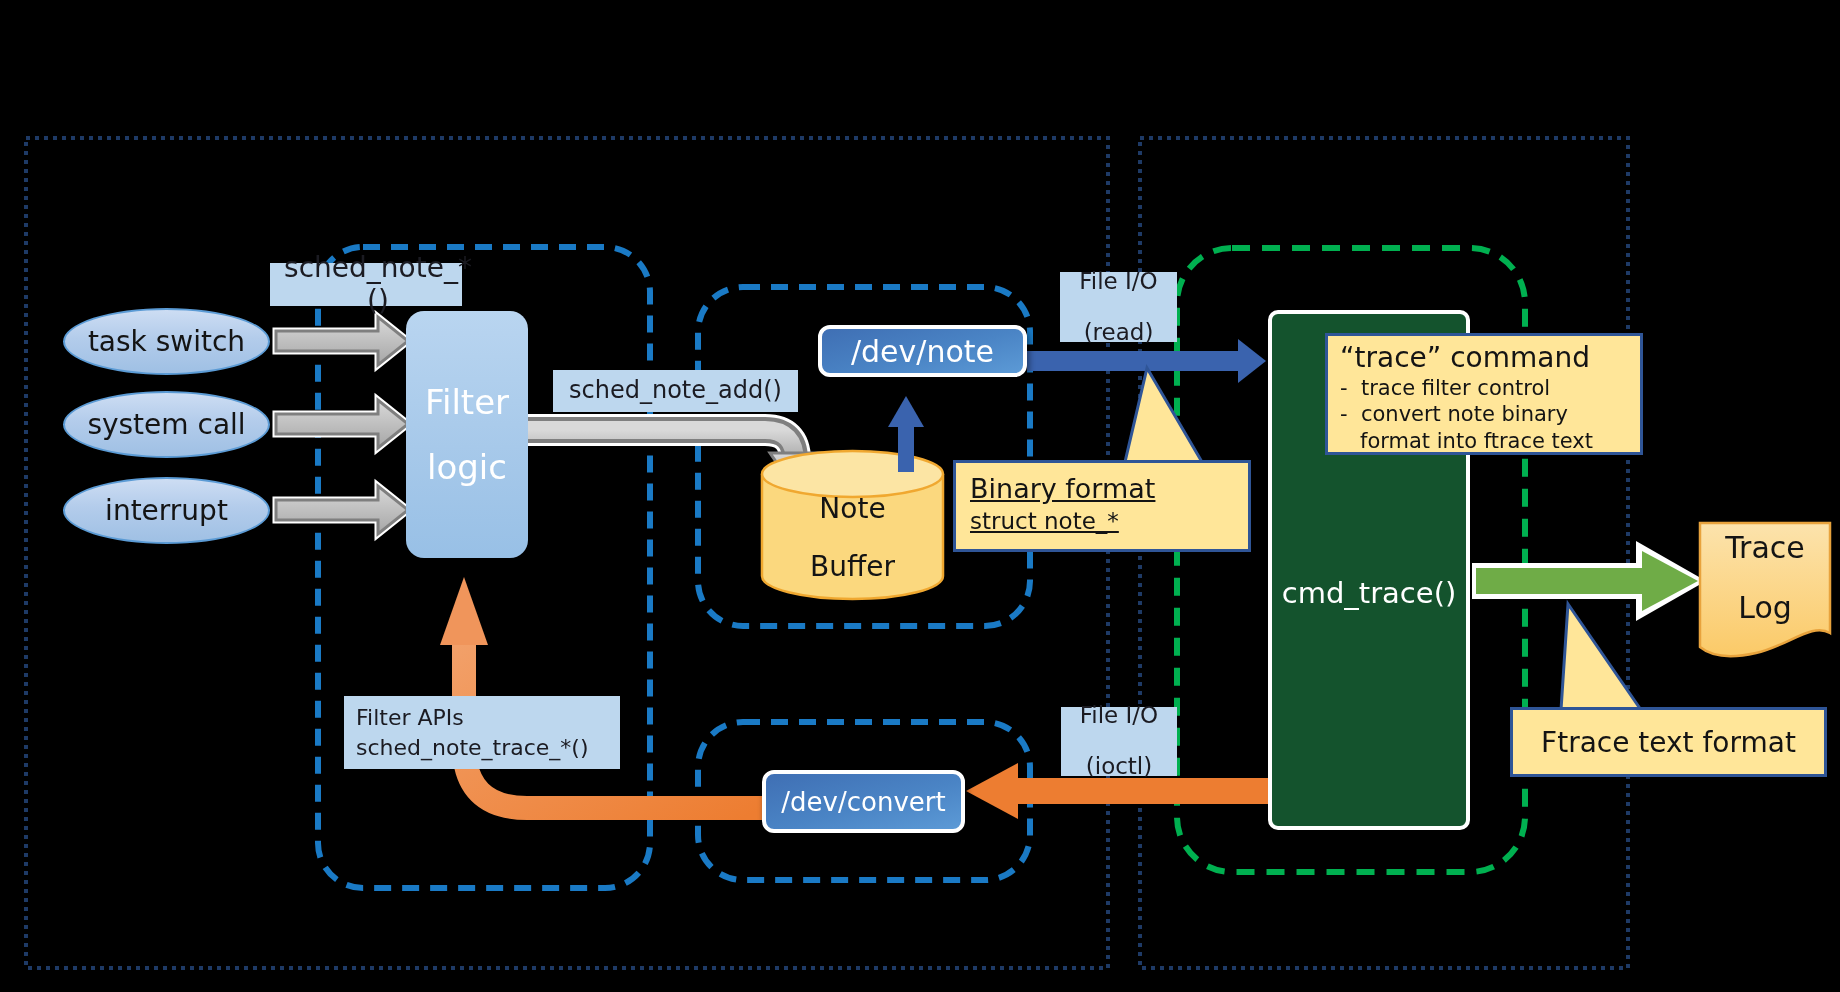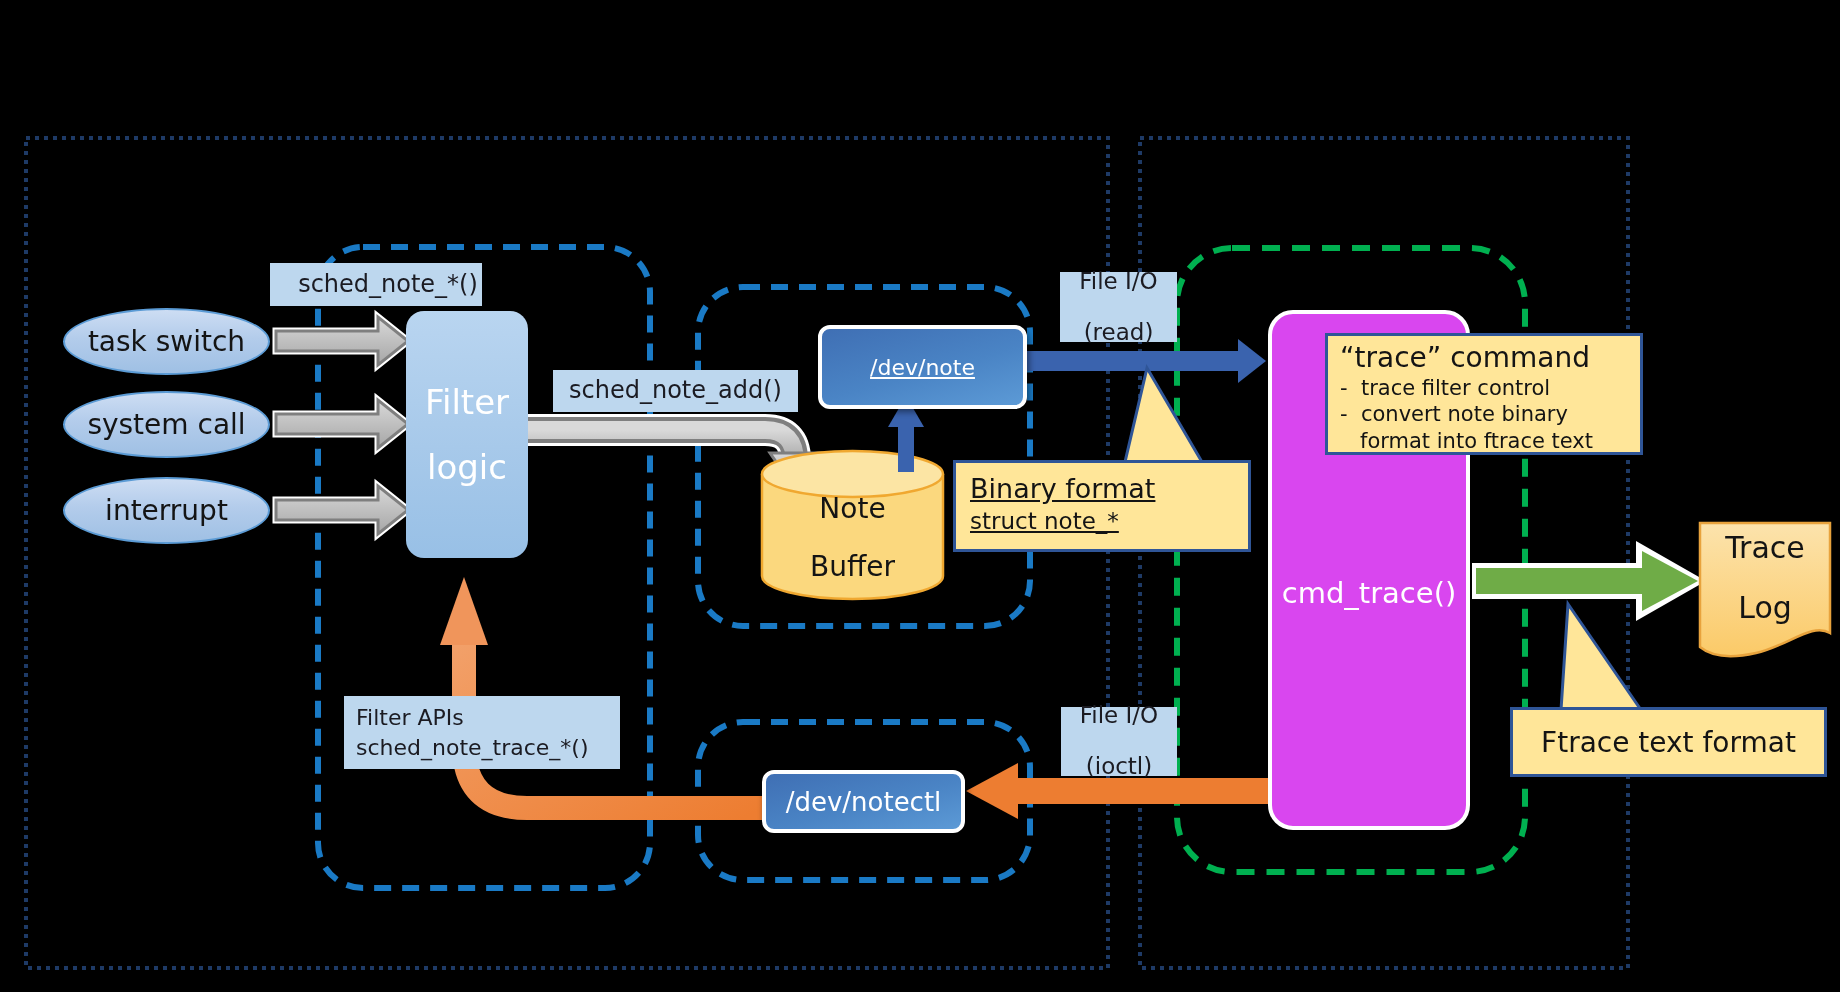--- a/index.html
+++ b/index.html
@@ -114,21 +114,21 @@
       <line x1="1270" y1="791" x2="1016" y2="791" stroke="#ED7D31" stroke-width="26"></line>
       <polygon points="1018,763 1018,819 966,791" fill="#ED7D31"></polygon>
     </g>
 
     <g>
       <path d="M762,808 H527 Q464,808 464,745 V642" fill="none" stroke="url(#orangeGrad)" stroke-width="24"></path>
       <polygon points="440,645 488,645 464,577" fill="#F0955B"></polygon>
     </g>
   </svg>
 
-  <div class="abs lbl" style="left:270px;top:263px;width:212px;height:43px;font-size:24px;padding-left:24px;">
+  <div class="abs lbl" style="left:270px;top:263px;width:192px;height:43px;font-size:28px;padding-left:24px;">
     <span>sched_note_*()</span>
   </div>
 
   <div class="abs src-ellipse" style="left:63px;top:308px;">
     <span>task switch</span>
   </div>
   <div class="abs src-ellipse" style="left:63px;top:391px;">
     <span>system call</span>
   </div>
   <div class="abs src-ellipse" style="left:63px;top:477px;">
@@ -139,41 +139,41 @@
        background:linear-gradient(180deg,#b9d5f0 0%,#a7c9ea 55%,#98c0e6 100%);
        color:#ffffff;font-size:34px;">
     <span>Filter</span>
     <span>logic</span>
   </div>
 
   <div class="abs lbl" style="left:553px;top:370px;width:245px;height:42px;font-size:24px;">
     <span>sched_note_add()</span>
   </div>
 
-  <div class="abs devbox" style="left:818px;top:325px;width:209px;height:84px;font-size:22px;text-decoration:underline;">
+  <div class="abs devbox" style="left:818px;top:325px;width:209px;height:52px;font-size:30px;">
     <span>/dev/note</span>
   </div>
 
   <div class="abs two-line" style="left:762px;top:492px;width:181px;height:92px;color:#141414;font-size:28px;">
     <span>Note</span>
     <span>Buffer</span>
   </div>
 
   <div class="abs lbl two-line" style="left:1060px;top:272px;width:117px;height:70px;font-size:23px;">
     <span>File I/O</span>
     <span>(read)</span>
   </div>
 
   <div class="abs callout" style="left:953px;top:460px;width:298px;height:92px;padding:8px 0 0 14px;text-decoration:underline;">
     <div style="font-size:27px;line-height:1.35;">Binary format</div>
     <div style="font-size:23px;line-height:1.3;">struct note_*</div>
   </div>
 
-  <div class="abs" style="left:1268px;top:310px;width:202px;height:520px;border-radius:25px;
-       background:#d946ef;border:4px solid #ffffff;">
+  <div class="abs" style="left:1268px;top:310px;width:202px;height:520px;border-radius:10px;
+       background:#14532d;border:4px solid #ffffff;">
     <div style="position:absolute;left:0;top:262px;width:100%;text-align:center;color:#ffffff;font-size:29px;">cmd_trace()</div>
   </div>
 
   <div class="abs callout" style="left:1325px;top:333px;width:318px;height:122px;padding:4px 12px 0 12px;">
     <div style="font-size:28px;line-height:1.25;">“trace” command</div>
     <div class="pre" style="font-size:21px;line-height:1.25;">-  trace filter control</div>
     <div class="pre" style="font-size:21px;line-height:1.25;">-  convert note binary</div>
     <div class="pre" style="font-size:21px;line-height:1.25;">   format into ftrace text</div>
   </div>
 
@@ -186,21 +186,21 @@
     <span>Trace</span>
     <span>Log</span>
   </div>
 
   <div class="abs lbl two-line" style="left:1061px;top:707px;width:116px;height:69px;font-size:23px;">
     <span>File I/O</span>
     <span>(ioctl)</span>
   </div>
 
   <div class="abs devbox" style="left:762px;top:770px;width:203px;height:63px;font-size:26px;">
-    <span>/dev/notectl</span>
+    <span>/dev/convert</span>
   </div>
 
   <div class="abs lbl lbl-left" style="left:344px;top:696px;width:276px;height:73px;font-size:22px;
        flex-direction:column;align-items:flex-start;justify-content:center;padding-left:12px;line-height:1.35;">
     <span>Filter APIs</span>
     <span>sched_note_trace_*()</span>
   </div>
 
 </div>
 

